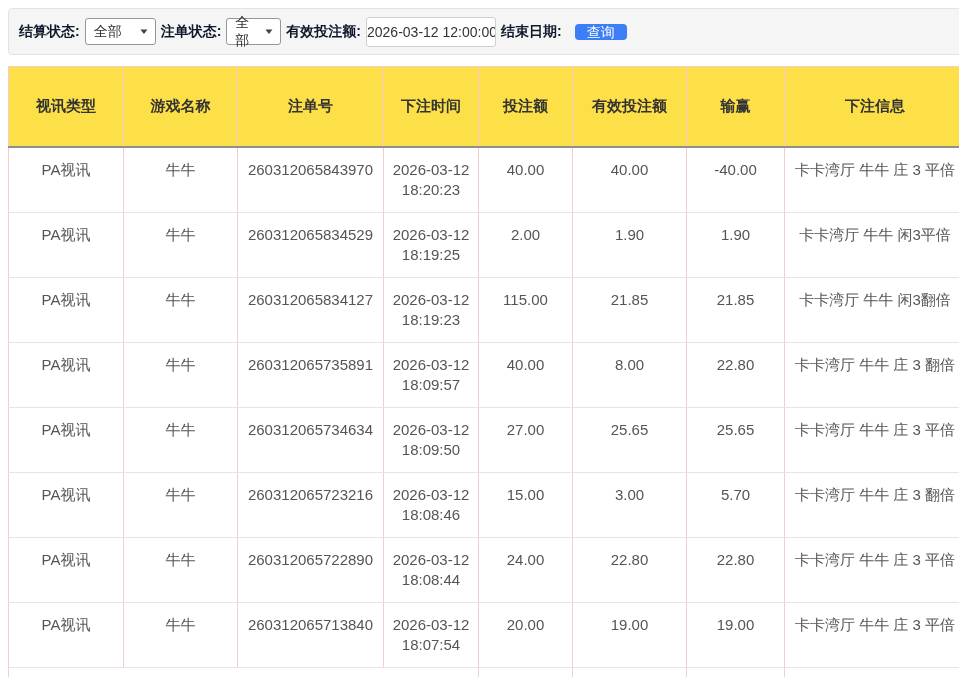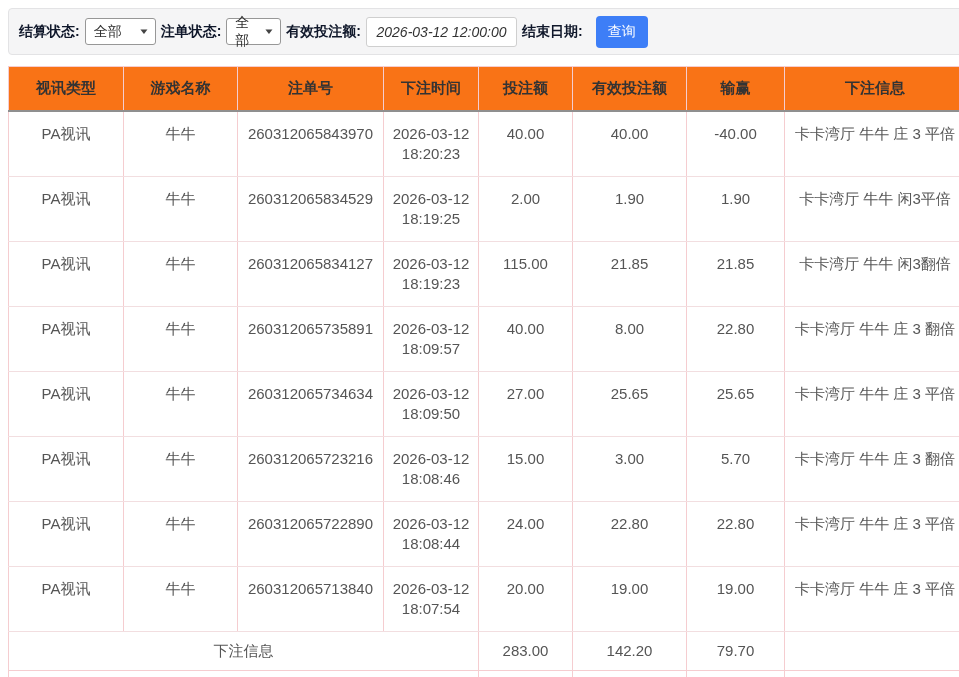--- a/index.html
+++ b/index.html
@@ -18,35 +18,35 @@
     display:inline-flex; align-items:center; justify-content:space-between;
     padding:0 7px 0 8px; font-size:14px; color:#2f2f2f; cursor:pointer; flex:none;
   }
   .fselect .arrow{ font-size:8px; color:#444; margin-left:6px; transform:scaleX(1.5); }
   .w1{ width:71px; } .w2{ width:55px; }
   .finput{
     height:30px; border:1px solid #cfcfcf; border-radius:3px; background:#fff;
     font-size:14px; color:#333; text-align:center; flex:none;
     font-family:"Liberation Sans", sans-serif;
   }
-  .start{ width:151px;font-style:italic; } .end{ width:151px; margin-left:2px; }
+  .start{ width:130px; } .end{ width:151px; margin-left:2px; }
   .fbutton{
-    height:32px; width:52px; margin-left:8px; background:#3d7ef7; color:#fff;
+    height:16px; width:52px; margin-left:8px; background:#3d7ef7; color:#fff;
     border:none; border-radius:4px; font-size:14px; cursor:pointer; flex:none;
   }
 
   
   .table-wrap{ position:absolute; left:8px; top:66px; }
   table{ border-collapse:collapse; table-layout:fixed; width:957px; }
   col.c0{width:115px;} col.c1{width:114px;} col.c2{width:146px;} col.c3{width:95px;}
   col.c4{width:94px;}  col.c5{width:114px;} col.c6{width:98px;}  col.c7{width:181px;}
   th{
-    background:#f97316; font-size:15px; font-weight:bold; color:#333;
+    background:#fde047; font-size:15px; font-weight:bold; color:#333;
     border:1px solid #f5cdd0; border-bottom:2px solid #8f8f8f;
-    padding:12px 4px; text-align:center; white-space:nowrap;
+    padding:30px 4px; text-align:center; white-space:nowrap;
   }
   td{
     font-size:15px; color:#555; text-align:center; background:#fff;
     border:1px solid #f5cdd0; border-top-color:#f2dee0; border-bottom-color:#f2dee0;
     padding:12px 6px; vertical-align:top; line-height:20px;
   }
   tbody td{ height:61px; }
   tbody td:nth-child(4){ padding-left:2px; padding-right:2px;margin-top:48px; }
   tbody td:nth-child(8){ white-space:nowrap; }
   tfoot td{

